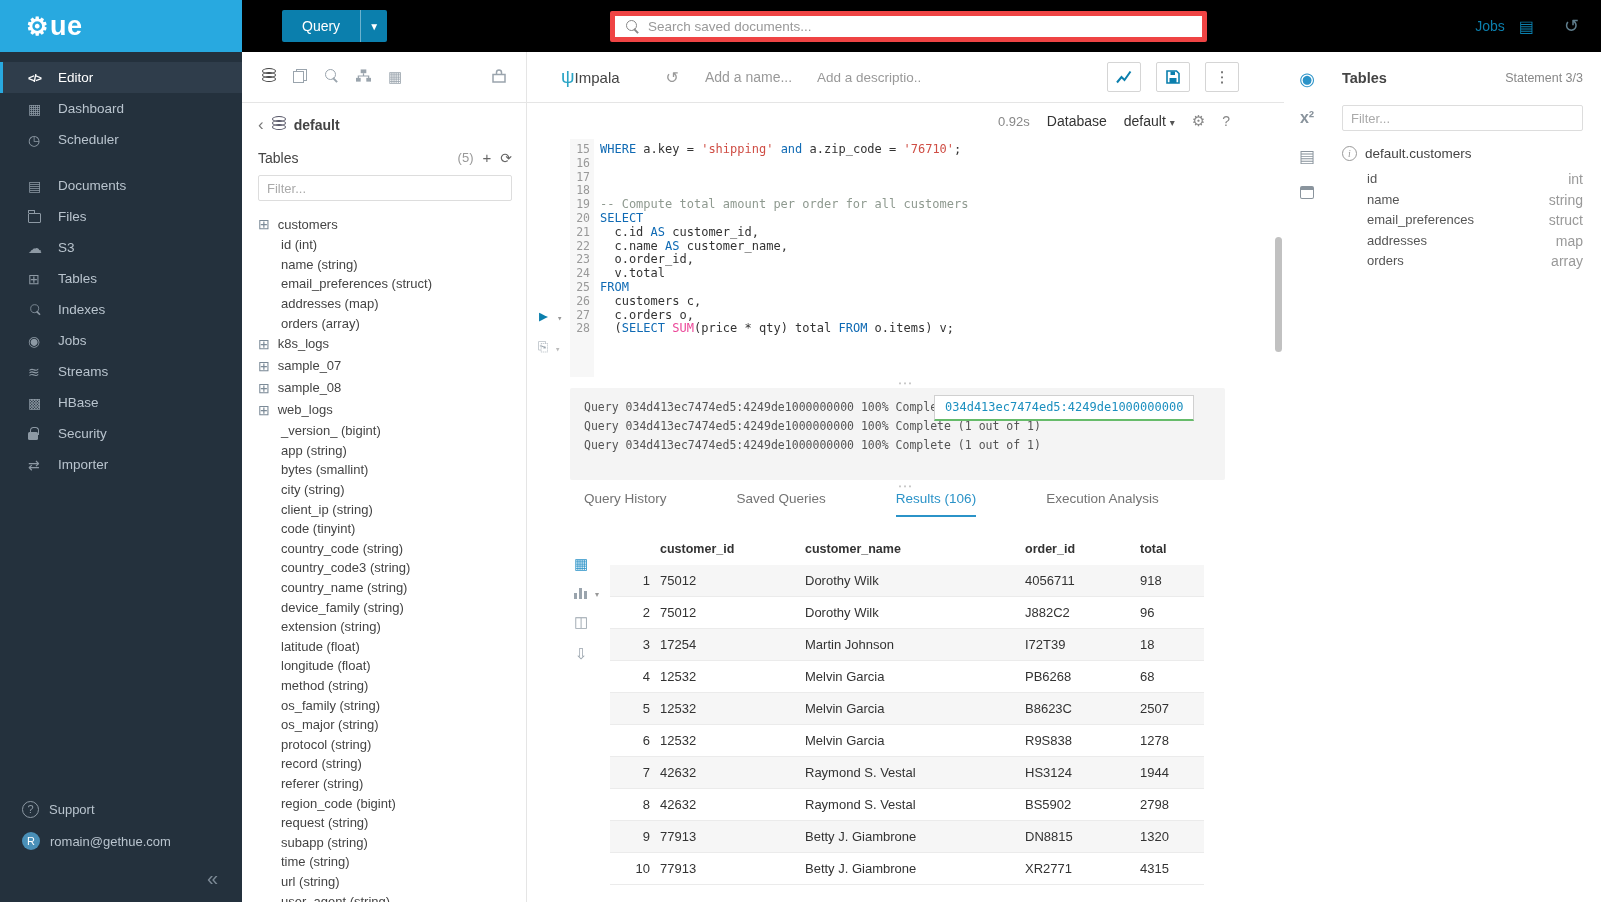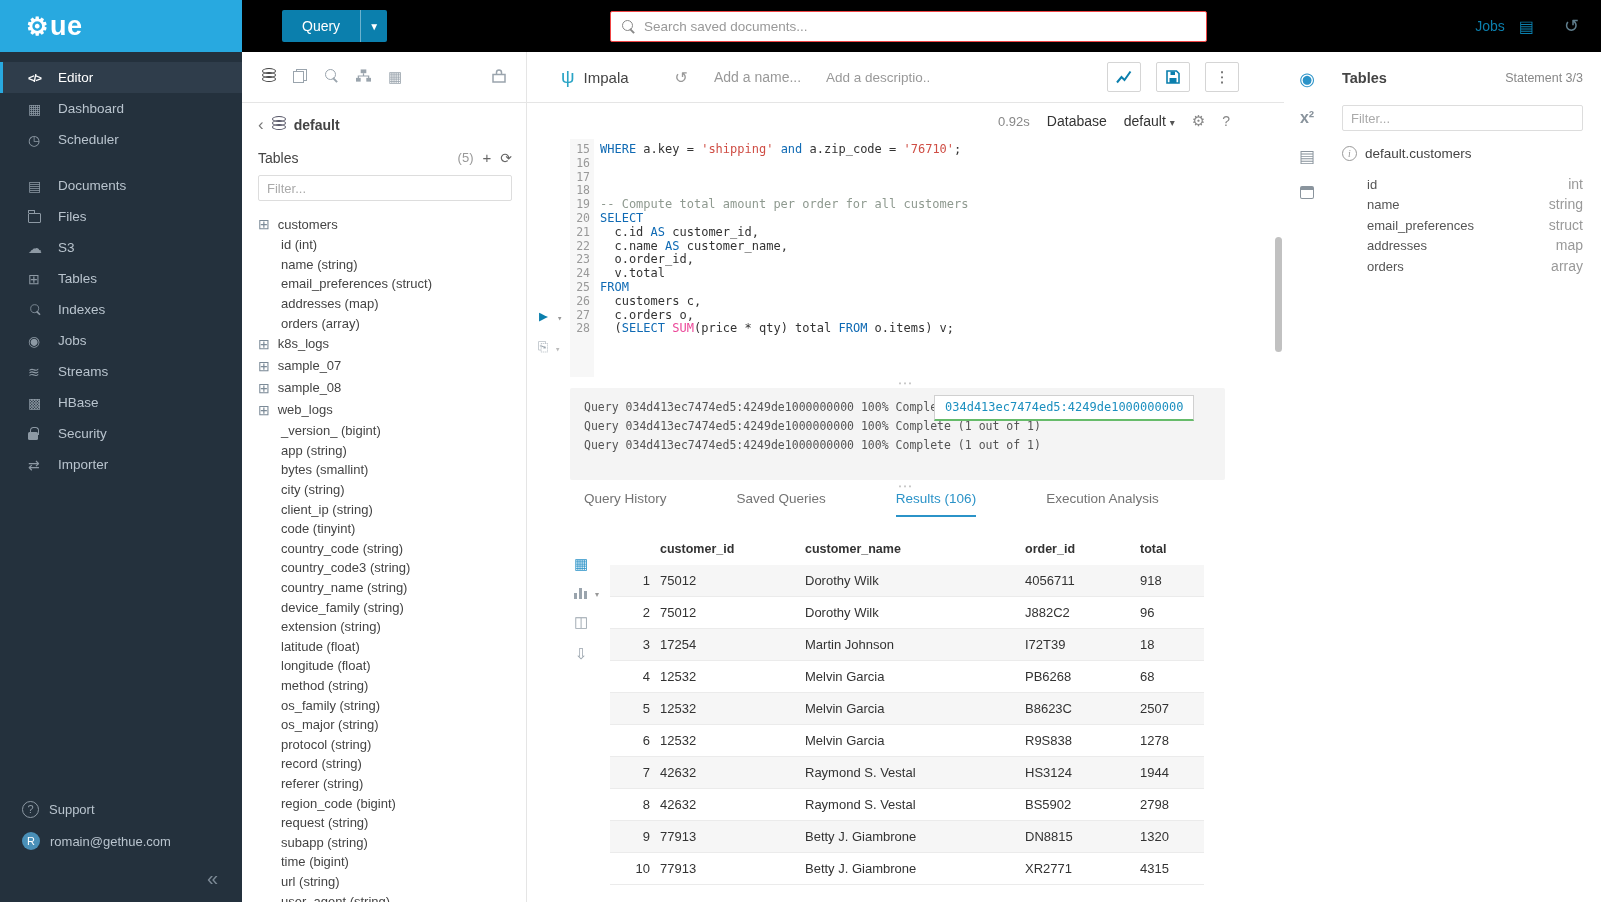--- a/index.html
+++ b/index.html
@@ -23,21 +23,21 @@
 .circ-q{width:17px;height:17px;border:1.5px solid #8d99a4;border-radius:50%;display:inline-flex;align-items:center;justify-content:center;font-size:11px;margin-right:10px;color:#8d99a4}
 .avatar{width:18px;height:18px;border-radius:50%;background:#4a90b8;color:#fff;display:inline-flex;align-items:center;justify-content:center;font-size:11px;margin-right:10px}
 .collapse-row{text-align:right;padding:10px 24px 4px 0;font-size:20px;color:#7d8a96;cursor:pointer}
 
 
 .main{flex:1;display:flex;flex-direction:column;min-width:0}
 .topbar{height:52px;display:flex;align-items:center;position:relative;flex-shrink:0;background:#000000}
 .query-group{display:flex;margin-left:40px}
 .btn-query{background:#0b7fad;color:#fff;border:none;height:32px;padding:0 20px;font-size:14px;border-radius:2px 0 0 2px;cursor:pointer;font-family:inherit}
 .btn-query-caret{background:#0b7fad;color:#fff;border:none;border-left:1px solid rgba(255,255,255,.4);width:27px;height:32px;border-radius:0 2px 2px 0;cursor:pointer;font-size:10px}
-.searchbox{position:absolute;left:368px;top:11px;width:597px;height:31px;border:1px solid #ef4444;border-radius:2px;display:flex;align-items:center;padding:0 10px;gap:8px;background:#fff}
+.searchbox{position:absolute;left:368px;top:11px;width:597px;height:31px;border:5px solid #ef4444;border-radius:2px;display:flex;align-items:center;padding:0 10px;gap:8px;background:#fff}
 .searchbox input{flex:1;border:none;outline:none;font-size:13.5px;font-family:inherit;color:#333}
 .searchbox input::placeholder{color:#999}
 .top-right{margin-left:auto;display:flex;align-items:center;gap:14px;margin-right:22px}
 .jobs-link{color:#0b7fad;font-size:14px;cursor:pointer;text-decoration:none}
 .jobs-ic{color:#0b7fad;font-size:16px;cursor:pointer}
 .hist-top{color:#5f7d8c;font-size:18px;margin-left:16px;cursor:pointer}
 
 
 .content{flex:1;display:flex;min-height:0}
 
@@ -60,21 +60,21 @@
 .filter-input::placeholder{color:#aaa}
 .tree{margin-top:12px}
 .tree-table{display:flex;align-items:center;gap:8px;height:22px;color:#444;cursor:pointer}
 .tree-ticon{color:#7b8a97;font-size:14px}
 .tree-col{padding-left:23px;height:19.6px;display:flex;align-items:center;color:#444;font-size:13px;cursor:pointer;white-space:nowrap}
 
 
 .editor-col{flex:1;display:flex;flex-direction:column;min-width:0;position:relative}
 .editor-header{height:51px;border-bottom:1px solid #e5e5e5;display:flex;align-items:center;padding:0 45px 0 34px;flex-shrink:0}
 .impala-ic{color:#2aa4c5;font-size:19px}
-.engine-name{font-size:15px;color:#444;margin-left:9px}
+.engine-name{font-size:15px;color:#444;}
 .eh-hist{color:#999;font-size:16px;margin-left:46px;cursor:pointer}
 .name-input{border:none;outline:none;font-size:14px;width:102px;margin-left:26px;font-family:inherit}
 .desc-input{border:none;outline:none;font-size:13.5px;width:105px;margin-left:10px;font-family:inherit}
 .name-input::placeholder,.desc-input::placeholder{color:#999}
 .eh-buttons{margin-left:auto;display:flex;gap:15px}
 .tool-btn{width:34px;height:30px;border:1px solid #d5d5d5;border-radius:2px;background:#fff;display:flex;align-items:center;justify-content:center;color:#0b7fad;cursor:pointer}
 .tool-btn.kebab{color:#555;font-size:15px}
 .editor-subheader{height:36px;display:flex;align-items:center;justify-content:flex-end;gap:17px;padding-right:54px;flex-shrink:0}
 .duration{color:#888}
 .db-label{color:#333;font-size:14px}
@@ -125,21 +125,21 @@
 .right-strip .strip-ic{cursor:pointer;font-size:16px;display:flex;justify-content:center}
 .right-strip .strip-ic.active{color:#2b93c8;font-size:18px}
 .x2{font-size:14px;font-weight:bold}
 .assist-right{width:271px;padding:0 18px 0 12px;flex-shrink:0;display:flex;flex-direction:column}
 .ra-header{height:51px;display:flex;align-items:center}
 .ra-title{font-size:14.5px;font-weight:bold;color:#444}
 .ra-statement{margin-left:auto;color:#888;font-size:12.5px}
 .ra-info{margin-top:15px;display:flex;align-items:center;gap:8px;color:#444;font-size:13.5px}
 .info-i{width:15px;height:15px;border-radius:50%;border:1.5px solid #999;color:#999;display:inline-flex;align-items:center;justify-content:center;font-size:10px;font-family:"Liberation Serif",serif;font-style:italic}
 .ra-cols{margin-top:10px;padding-left:25px}
-.ra-col{height:20.5px;display:flex;align-items:flex-end;cursor:pointer}
+.ra-col{height:20.5px;display:flex;align-items:flex-start;cursor:pointer}
 .ra-col .cname{color:#555;font-size:13px}
 .ra-col .ctype{margin-left:auto;color:#999;font-size:14px}
 
 
 .icon-db{display:inline-block;position:relative;width:14px;height:15px}
 .icon-db i{position:absolute;left:0;right:0;height:6px;border:1.3px solid currentColor;border-radius:50%;display:block}
 .icon-db i:nth-child(1){top:0}.icon-db i:nth-child(2){top:4px}.icon-db i:nth-child(3){top:8px}
 .icon-dup{display:inline-block;position:relative;width:14px;height:14px}
 .icon-dup:before{content:"";position:absolute;top:0;right:0;width:9px;height:10px;border:1.3px solid currentColor}
 .icon-dup:after{content:"";position:absolute;bottom:0;left:0;width:9px;height:10px;border:1.3px solid currentColor;background:#fff}
@@ -330,21 +330,21 @@
               <div class="tree-col">longitude (float)</div>
               <div class="tree-col">method (string)</div>
               <div class="tree-col">os_family (string)</div>
               <div class="tree-col">os_major (string)</div>
               <div class="tree-col">protocol (string)</div>
               <div class="tree-col">record (string)</div>
               <div class="tree-col">referer (string)</div>
               <div class="tree-col">region_code (bigint)</div>
               <div class="tree-col">request (string)</div>
               <div class="tree-col">subapp (string)</div>
-              <div class="tree-col">time (bigint)</div>
+              <div class="tree-col">time (string)</div>
               <div class="tree-col">url (string)</div>
               <div class="tree-col">user_agent (string)</div>
             </div>
         </div>
       </aside>
 
       <section class="editor-col">
 
         <div class="editor-header">
           <span class="impala-ic">ψ</span>

